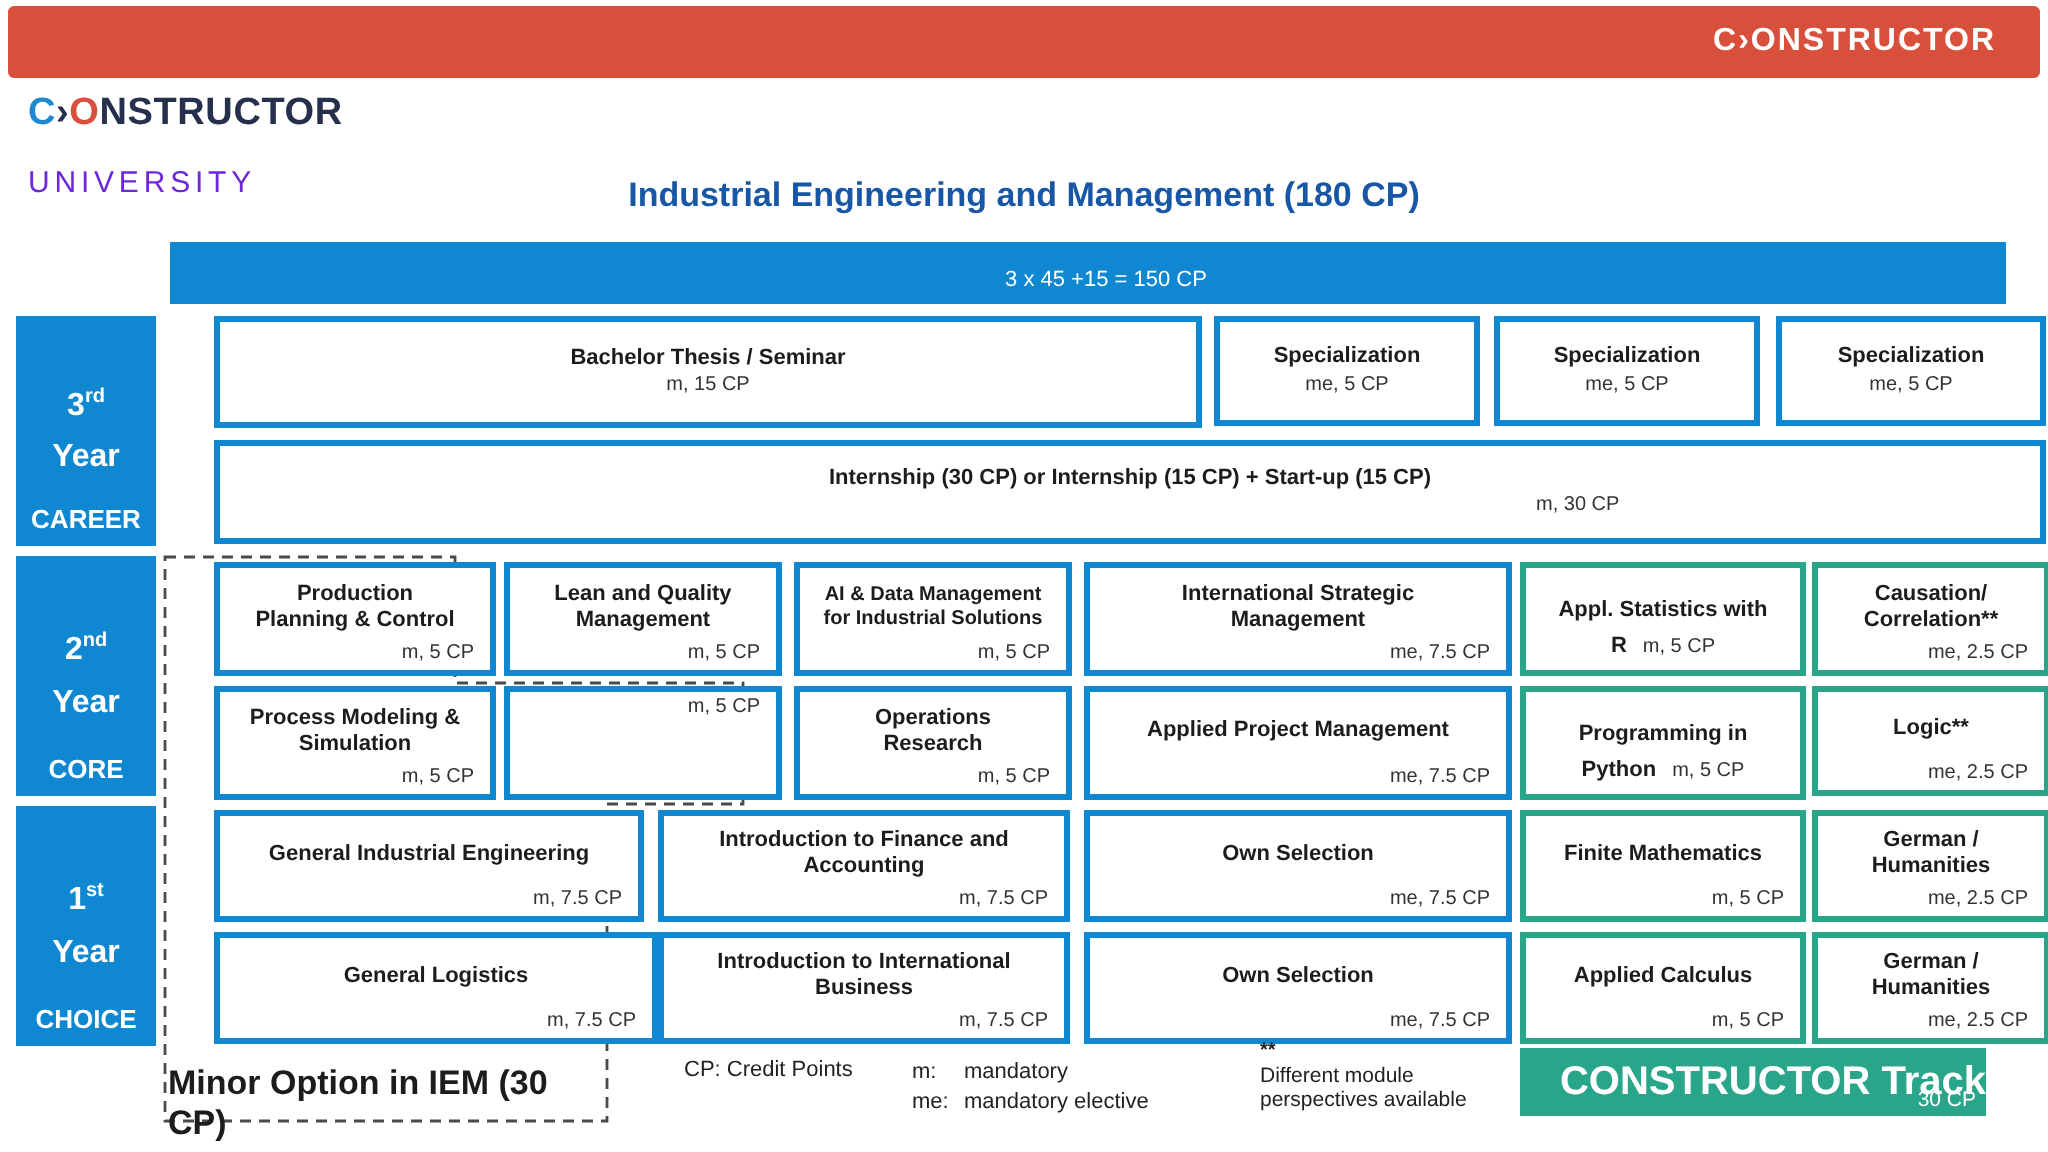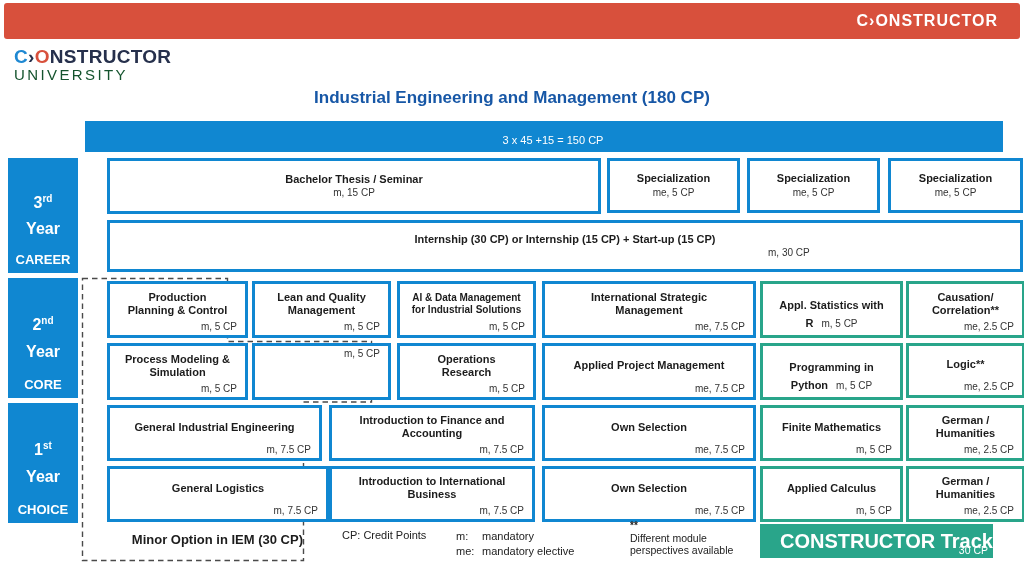--- a/index.html
+++ b/index.html
@@ -8,21 +8,21 @@
 
   
   .topbar{position:absolute;left:4px;right:4px;top:3px;height:36px;background:#d8503c;border-radius:3px;}
   .topbar .brand{position:absolute;right:22px;top:9px;color:#fff;font-weight:bold;font-size:16px;letter-spacing:1px;}
 
   
   .logo{position:absolute;left:14px;top:47px;line-height:1.05;}
   .logo-line1{font-size:19px;font-weight:bold;letter-spacing:.3px;color:#26304c;}
   .logo-line1 .lc{color:#1e88d2;}
   .logo-line1 .lo{color:#d8503c;}
-  .logo-line2{font-size:15px;color:#14532d;letter-spacing:2.4px;margin-top:0;}
+  .logo-line2{font-size:15px;color:#6d28d9;letter-spacing:2.4px;margin-top:17px;}
 
   .title{position:absolute;left:0;right:0;top:88px;text-align:center;font-size:17px;font-weight:bold;color:#1757a6;}
 
   
   .header-bar{position:absolute;left:85px;top:121px;width:918px;height:31px;background:#1087d1;
               display:flex;align-items:center;justify-content:center;color:#fff;box-sizing:border-box;}
   .hb-label{font-size:15px;font-weight:bold;}
   .hb-note{font-size:11px;margin-left:18px;margin-top:7px;}
 
   
@@ -50,22 +50,22 @@
   .box.internship .name{flex:0 0 auto;}
   .box.internship .credit{text-align:left;padding-left:653px;margin-top:1px;}
 
   .box.inline-credit{display:block;text-align:center;padding-top:11px;}
   .box.inline-credit .name{display:inline;}
   .box.inline-credit .credit{display:inline;margin-left:8px;padding:0;}
 
   
   .dashed-overlay{position:absolute;left:0;top:0;width:1024px;height:576px;pointer-events:none;}
 
-  .minor-label{position:absolute;left:84px;top:532px;width:219px;text-align:right;
-               font-size:13px;font-weight:bold;}
+  .minor-label{position:absolute;left:84px;top:532px;width:219px;text-align:left;
+               font-size:17px;font-weight:bold;}
 
   
   .legend-cp{position:absolute;left:342px;top:529px;font-size:11px;color:#222;}
   .legend-mm{position:absolute;left:456px;top:529px;font-size:11px;color:#222;line-height:14.5px;}
   .legend-row{display:flex;}
   .legend-key{width:26px;}
   .footnote{position:absolute;left:630px;top:520px;font-size:10.5px;color:#222;line-height:12px;}
   .footnote .marker{font-size:10px;font-weight:bold;display:block;margin-bottom:0;}
   .footnote .fn-text{white-space:pre-line;}
 

